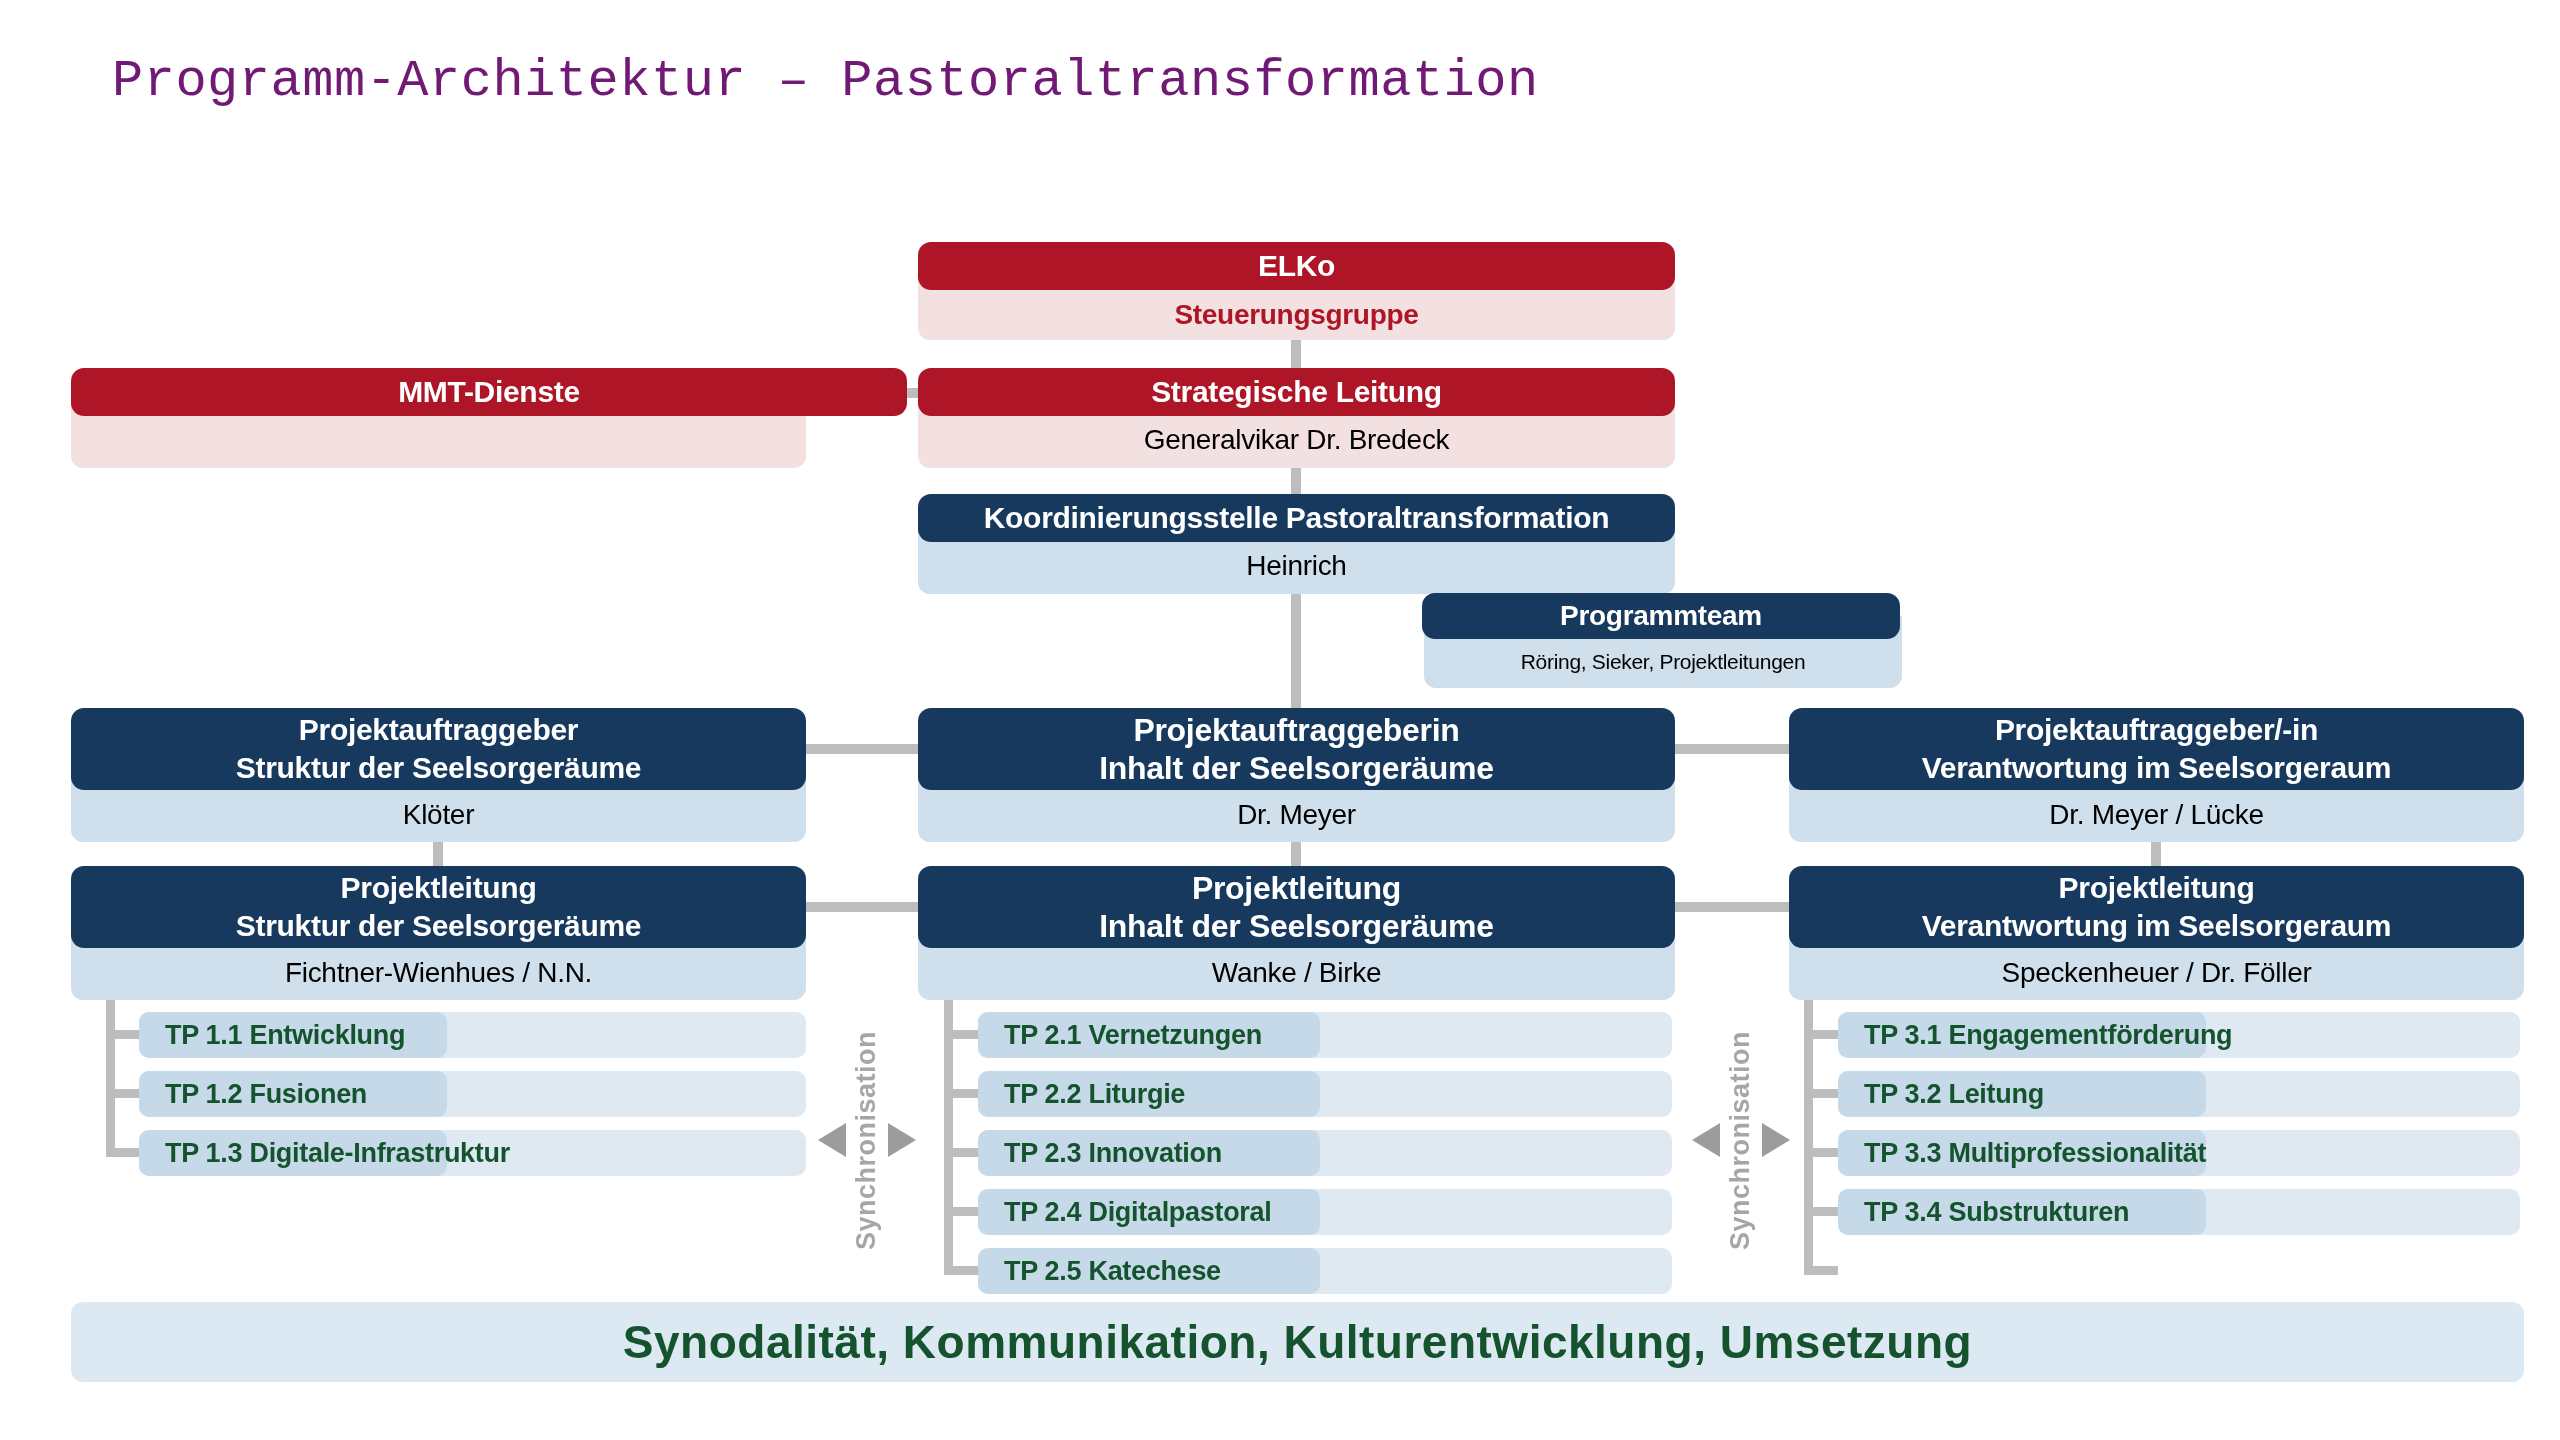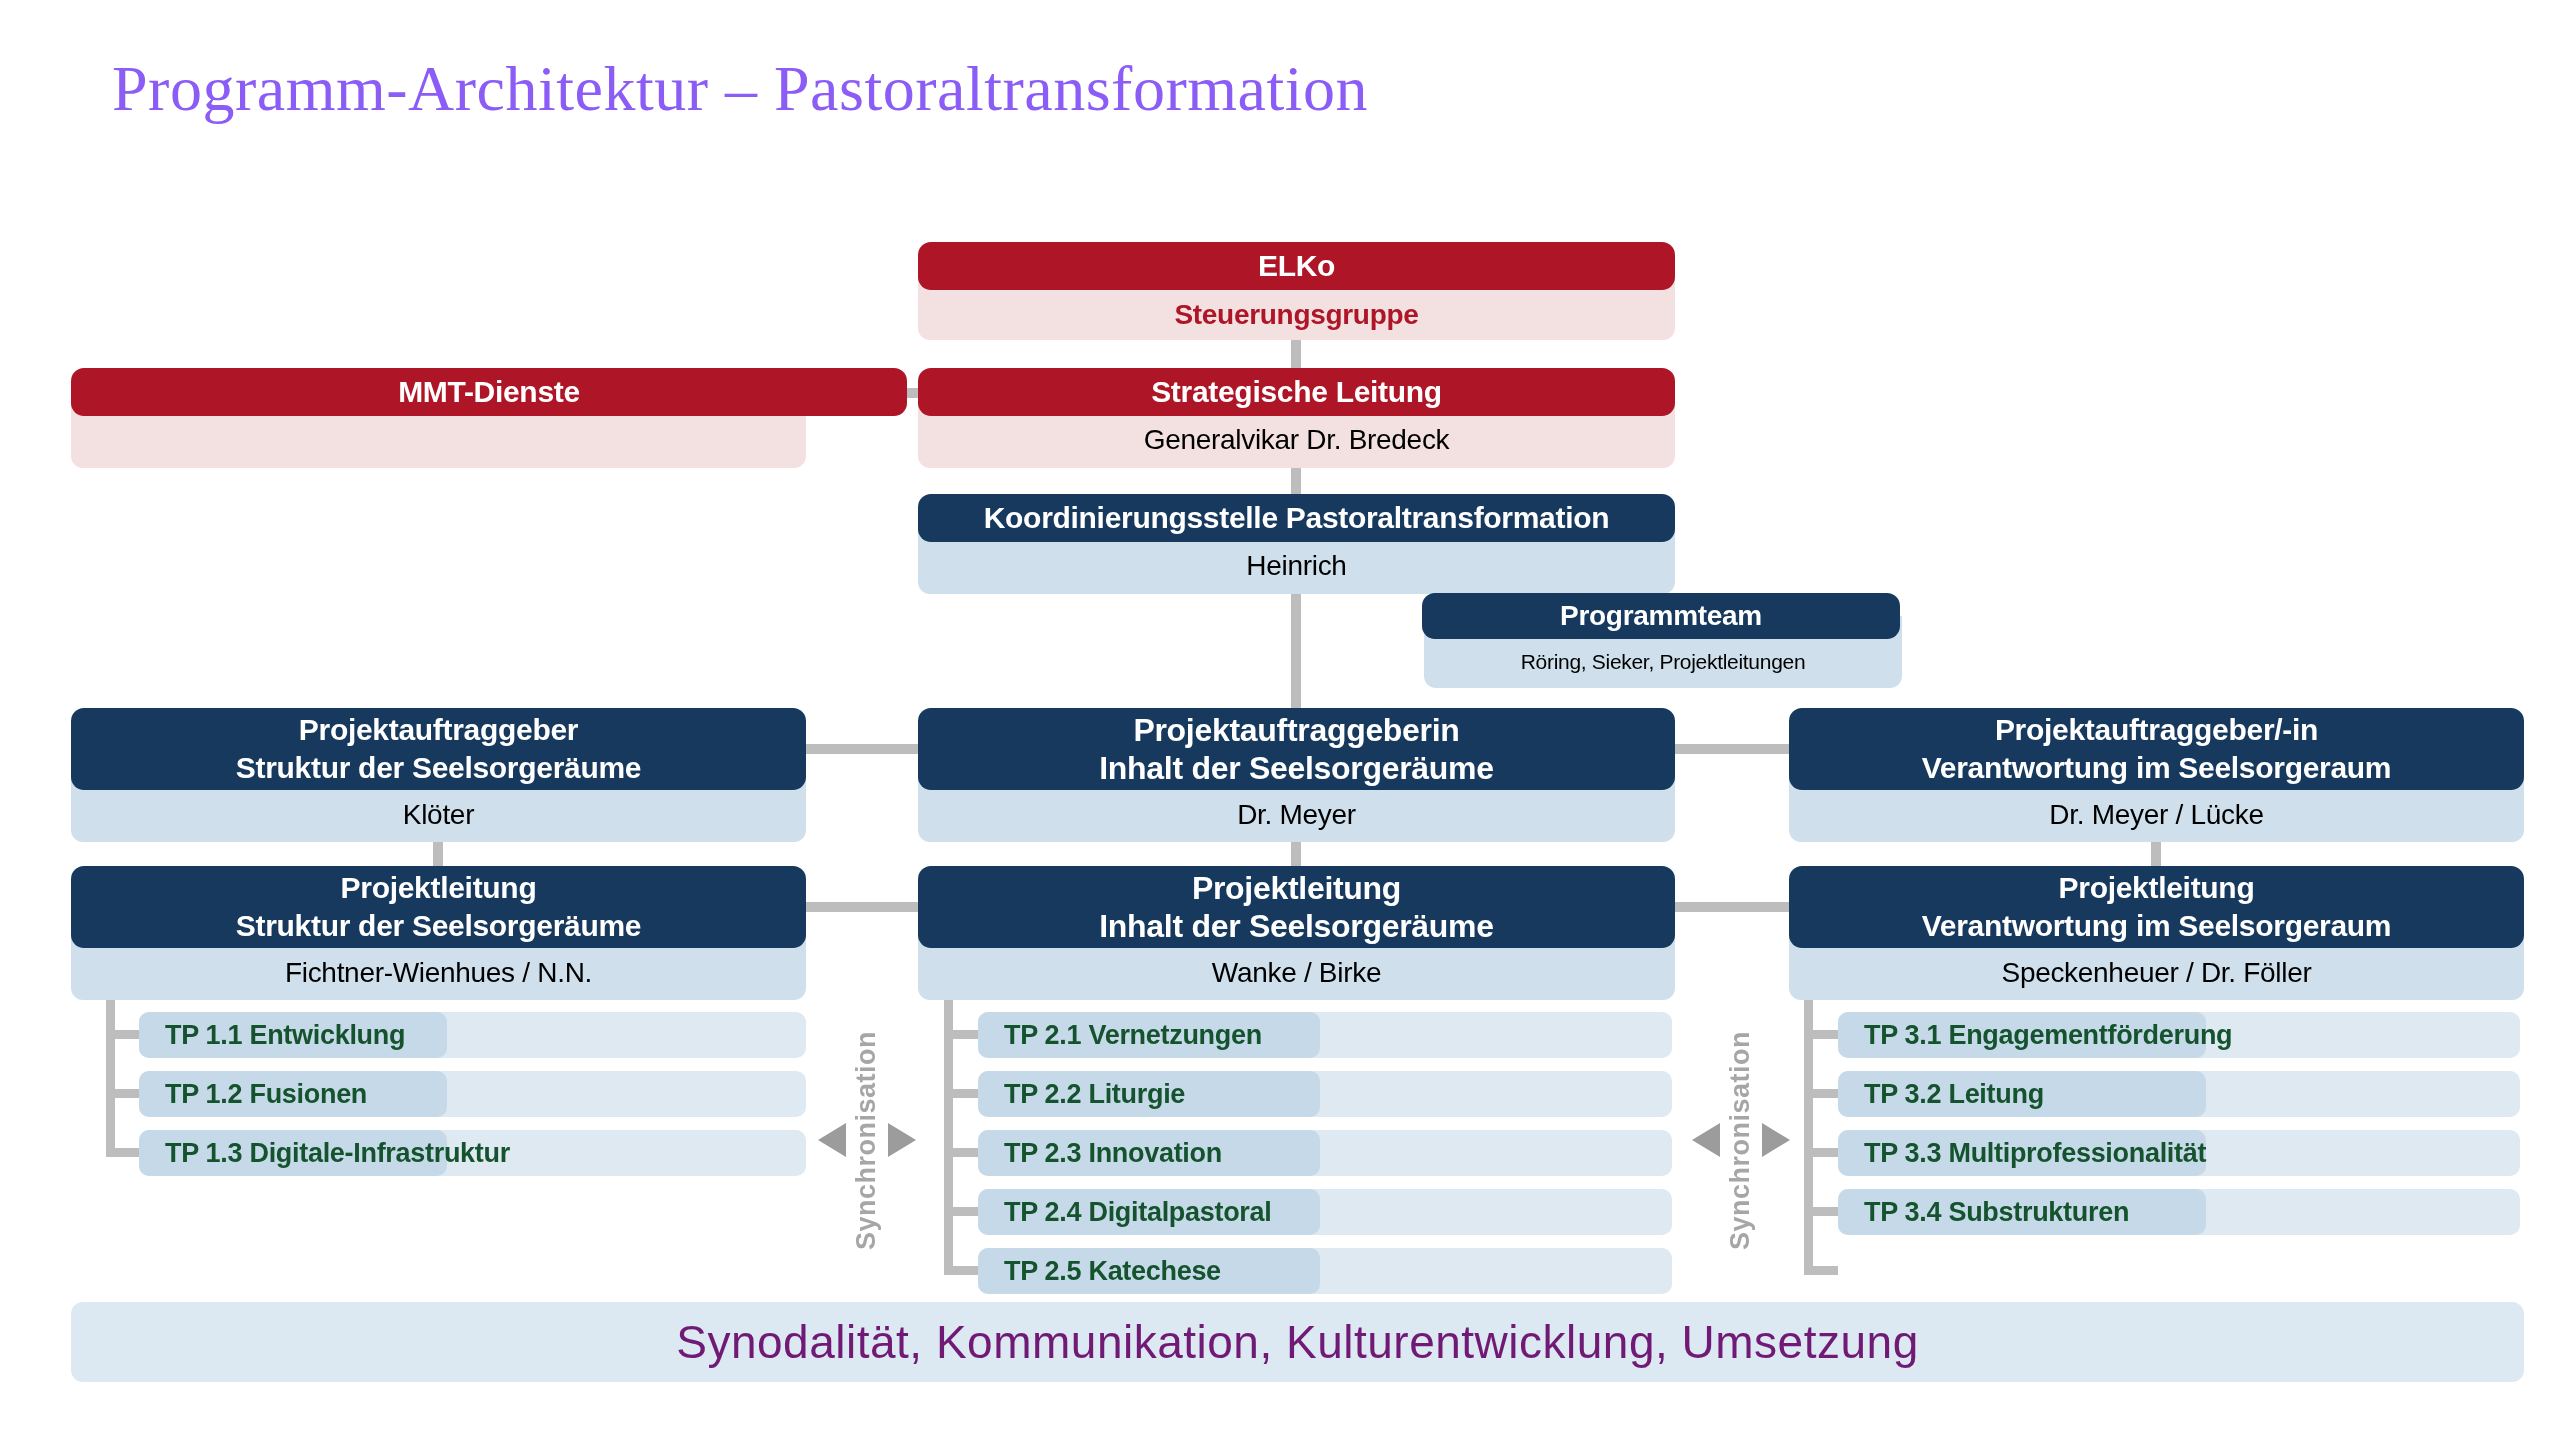--- a/index.html
+++ b/index.html
@@ -35,31 +35,31 @@
     position:absolute;left:0;top:0;bottom:0;background:#C6D9E8;border-radius:10px;
     display:flex;align-items:center;z-index:1;
   }
   .tplabel{
     position:absolute;left:26px;top:0;bottom:0;display:flex;align-items:center;
     color:#14532d;font-weight:bold;font-size:27px;letter-spacing:-0.3px;z-index:2;white-space:nowrap;text-align:right;
   }
   
   #title{
     position:absolute;left:112px;top:52px;
-    font-family:Liberation Serif, serif;font-size:64px;color:#8b5cf6;
+    font-family:Liberation Mono, monospace;font-size:52px;color:#701a75;
     letter-spacing:0.5px;white-space:nowrap;z-index:4;
   }
   
   #footer{
     position:absolute;left:71px;top:1302px;width:2453px;height:80px;
     background:#DCE9F3;border-radius:12px;display:flex;align-items:center;justify-content:center;
     z-index:2;
   }
   #footer span{
-    color:#701a75;font-weight:normal;font-size:46px;letter-spacing:0.5px;white-space:nowrap;
+    color:#14532d;font-weight:bold;font-size:46px;letter-spacing:0.5px;white-space:nowrap;
   }
   
   .sync-text{
     position:absolute;color:#A6A6A6;font-weight:bold;font-size:27px;letter-spacing:0.5px;
     writing-mode:vertical-rl;transform:rotate(180deg);
     display:flex;align-items:center;justify-content:center;z-index:3;white-space:nowrap;
   }
   .tri{position:absolute;width:0;height:0;z-index:3;}
   .tri.left{border-top:17px solid transparent;border-bottom:17px solid transparent;border-right:28px solid #9C9C9C;}
   .tri.right{border-top:17px solid transparent;border-bottom:17px solid transparent;border-left:28px solid #9C9C9C;}

